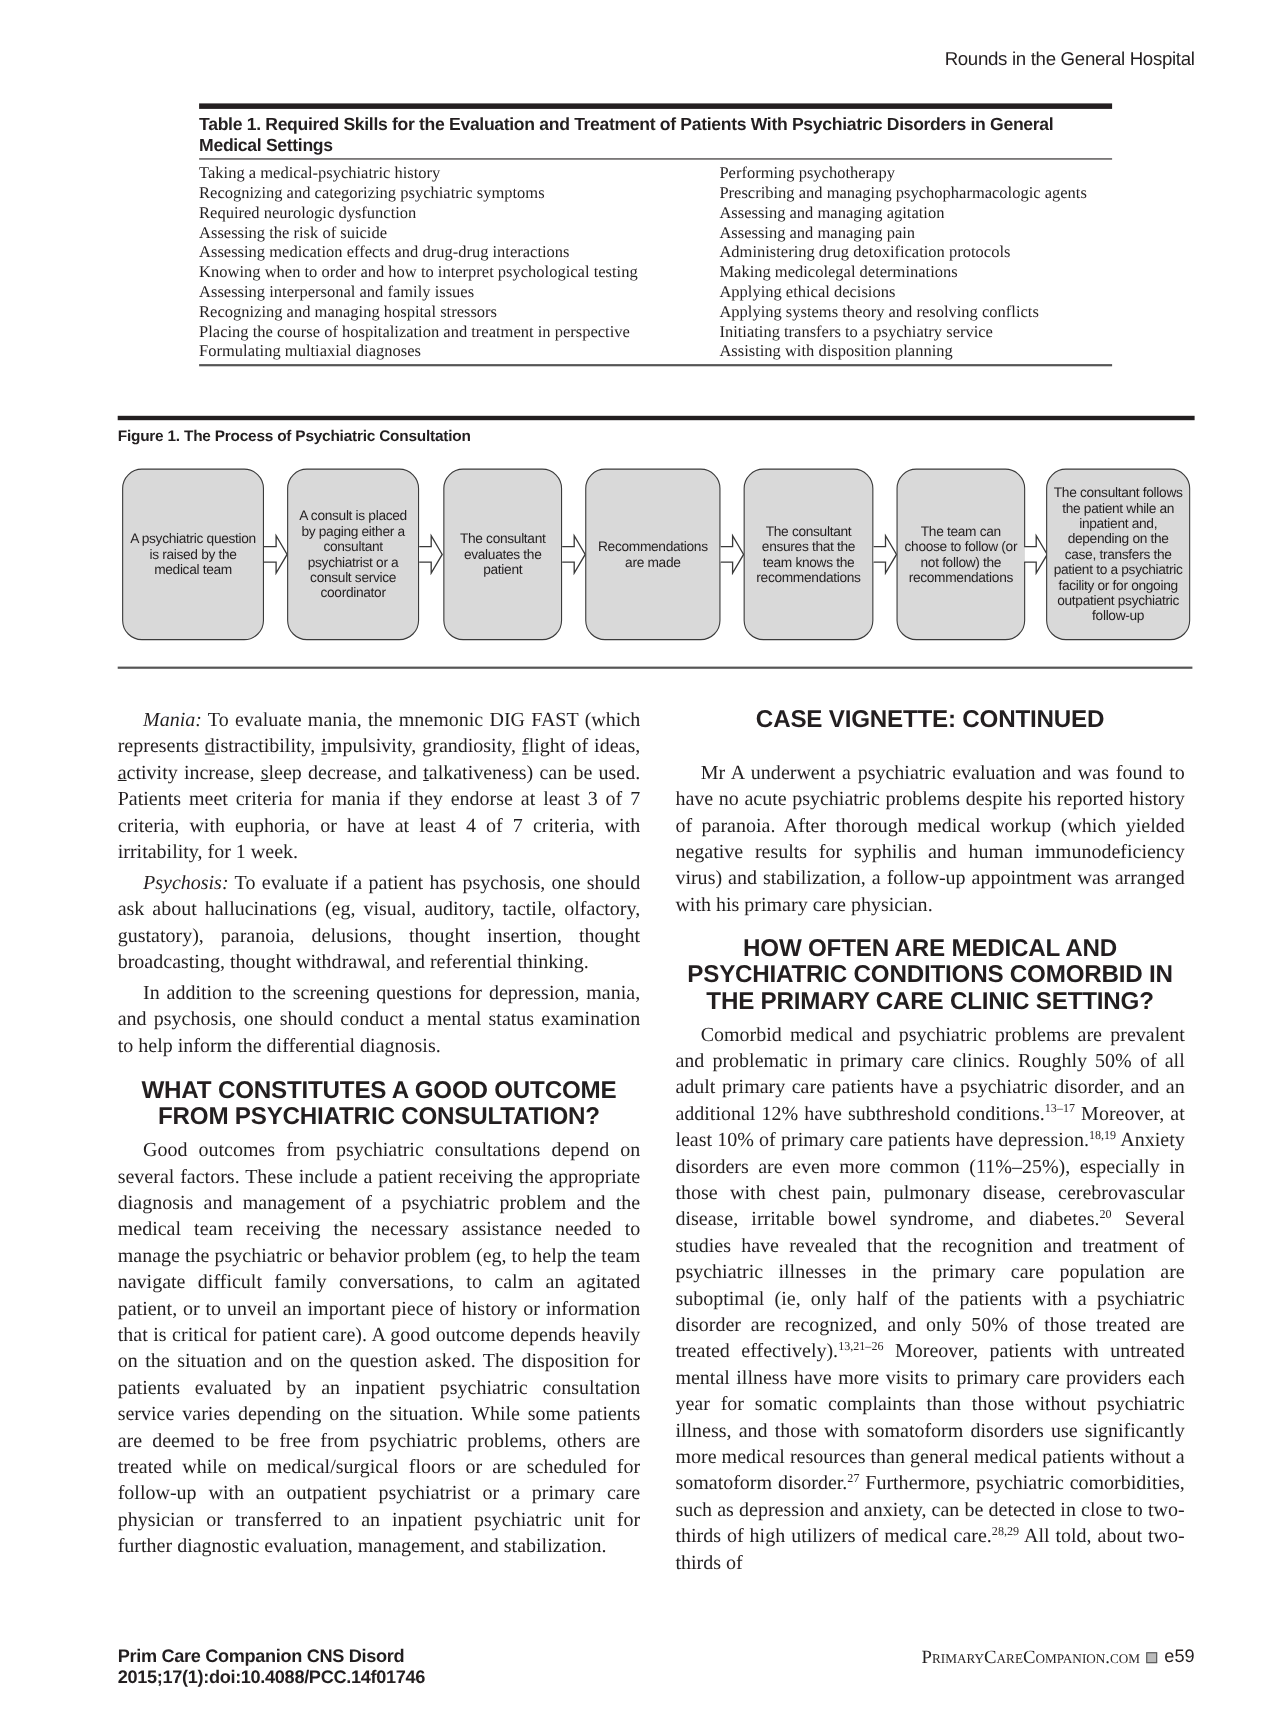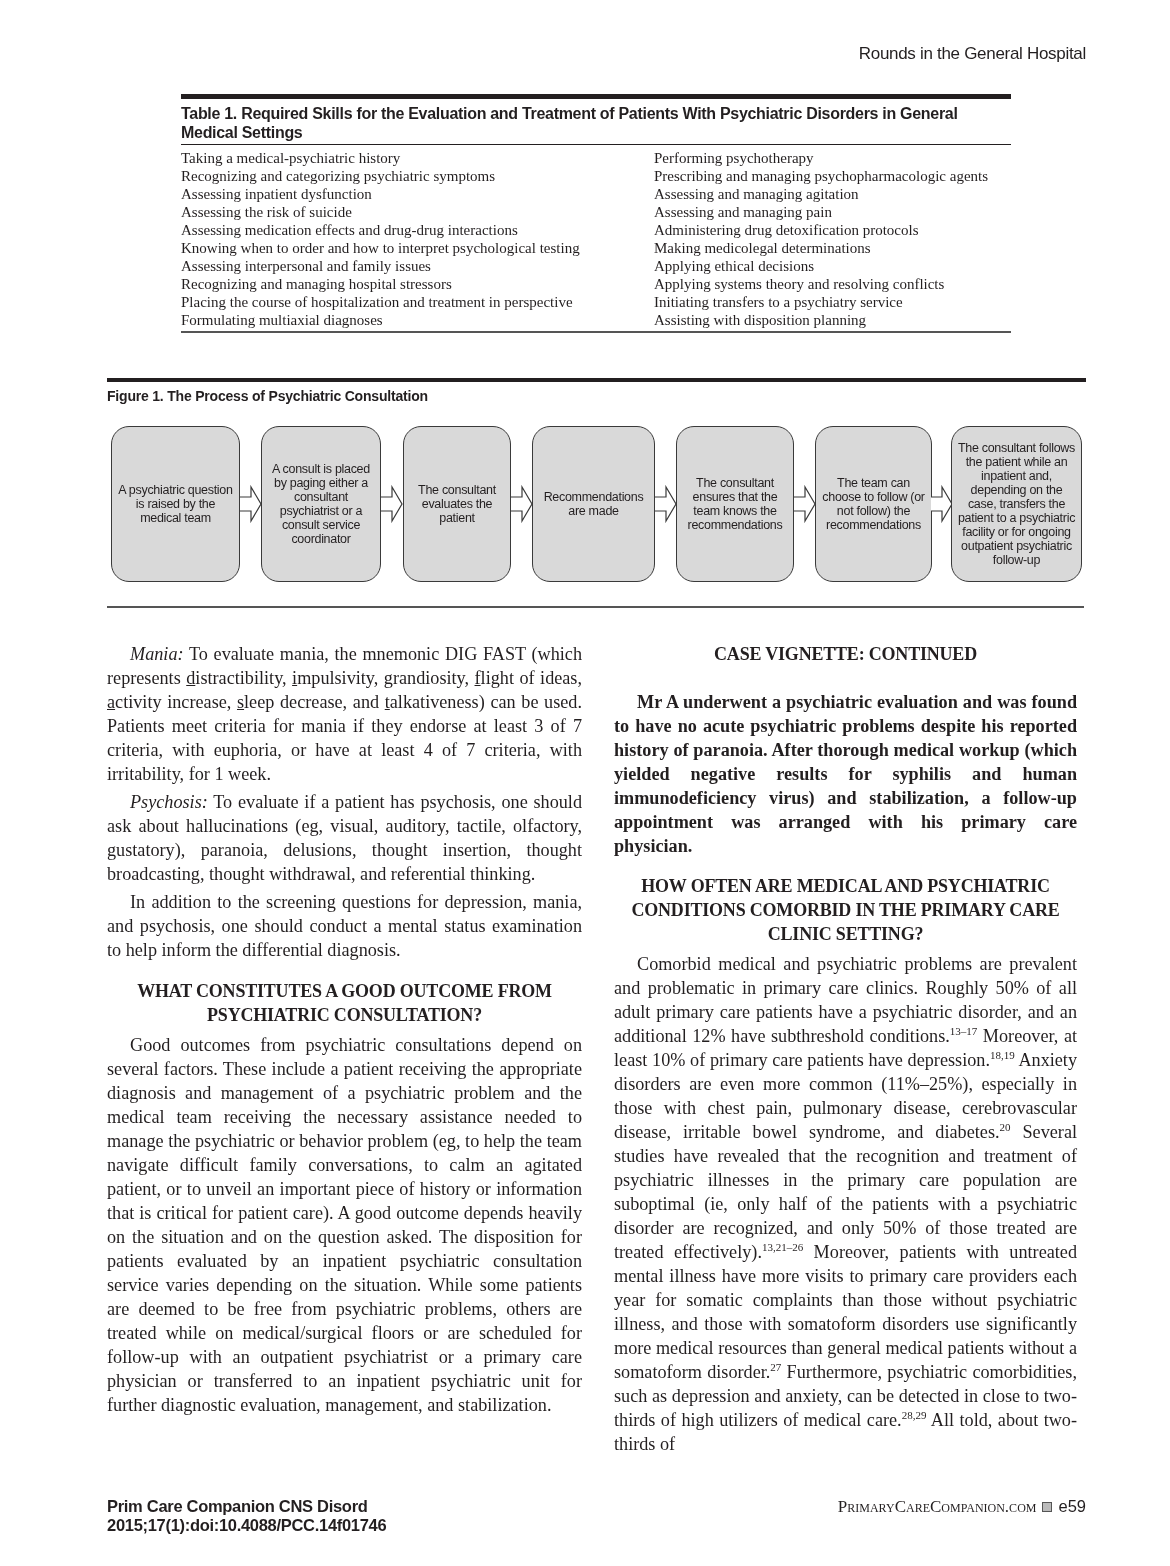--- a/index.html
+++ b/index.html
@@ -26,21 +26,21 @@
   #figure1 .flow { position: absolute; top: 48px; left: 0; width: 979px; height: 158px; }
   .fbox { position: absolute; top: 0; height: 156px; background: #d9d9d9; border: 1.5px solid #3a3a3a; border-radius: 18px; display: flex; align-items: center; justify-content: center; text-align: center; font-size: 12.5px; line-height: 14px; padding: 0 4px; box-sizing: border-box; letter-spacing: -0.3px; }
   .farrow { position: absolute; top: 59px; width: 22px; height: 38px; }
   #figure1 .rule-bottom { position: absolute; top: 228px; left: 0; width: 977px; height: 1.5px; background: #555; }
 
   
   .column { position: absolute; top: 642px; font-size: 18.2px; line-height: 24px; text-align: justify; }
   #col-left { left: 107px; width: 475px; }
   #col-right { left: 614px; width: 463px; }
   .column p { margin: 0; text-indent: 23px; }
-  .column h2 { font-family: Liberation Serif, serif; font-size: 18px; font-weight: bold; text-align: center; line-height: 24px; margin: 0; letter-spacing: -0.2px; }
+  .column h2 { font-family: Liberation Sans, sans-serif; font-size: 22px; font-weight: bold; text-align: center; line-height: 24px; margin: 0; letter-spacing: -0.2px; }
   .column sup { font-size: 11px; line-height: 0; vertical-align: 7px; }
   .u { text-decoration: underline; }
 
   
   #footer-left { position: absolute; left: 107px; top: 1497px; font-size: 16.5px; line-height: 19px; letter-spacing: -0.3px; font-weight: bold; }
   #footer-right { position: absolute; right: 84px; top: 1497px; font-size: 16.5px; line-height: 19px; display: flex; align-items: center; gap: 6px; }
   #footer-right .site { font-variant: small-caps; font-size: 17px; margin-left: 12px; }
   .sq-icon { display: inline-block; width: 10px; height: 10px; border: 1.5px solid #555; background: #bbb; box-sizing: border-box; }
 </style>
 </head>
@@ -49,21 +49,21 @@
 <div id="running-head" class="sans">Rounds in the General Hospital</div>
 
 <div id="table1" class="serif">
   <div class="rule-thick"></div>
   <div class="title sans">Table 1. Required Skills for the Evaluation and Treatment of Patients With Psychiatric Disorders in General Medical Settings</div>
   <div class="rule-thin"></div>
   <div class="rows">
     <div class="col left">
       <div>Taking a medical-psychiatric history</div>
       <div>Recognizing and categorizing psychiatric symptoms</div>
-      <div>Assessing inpatient dysfunction</div>
+      <div>Required neurologic dysfunction</div>
       <div>Assessing the risk of suicide</div>
       <div>Assessing medication effects and drug-drug interactions</div>
       <div>Knowing when to order and how to interpret psychological testing</div>
       <div>Assessing interpersonal and family issues</div>
       <div>Recognizing and managing hospital stressors</div>
       <div>Placing the course of hospitalization and treatment in perspective</div>
       <div>Formulating multiaxial diagnoses</div>
     </div>
     <div class="col right">
       <div>Performing psychotherapy</div>
@@ -117,21 +117,21 @@
 <div id="col-left" class="column serif">
   <p><i>Mania:</i><span> To evaluate mania, the mnemonic DIG FAST (which represents </span><span class="u">d</span><span>istractibility, </span><span class="u">i</span><span>mpulsivity, </span><span class="u">g</span><span>randiosity, </span><span class="u">f</span><span>light of ideas, </span><span class="u">a</span><span>ctivity increase, </span><span class="u">s</span><span>leep decrease, and </span><span class="u">t</span><span>alkativeness) can be used. Patients meet criteria for mania if they endorse at least 3 of 7 criteria, with euphoria, or have at least 4 of 7 criteria, with irritability, for 1 week.</span></p>
   <p style="margin-top:4px;"><i>Psychosis:</i><span> To evaluate if a patient has psychosis, one should ask about hallucinations (eg, visual, auditory, tactile, olfactory, gustatory), paranoia, delusions, thought insertion, thought broadcasting, thought withdrawal, and referential thinking.</span></p>
   <p style="margin-top:4px;">In addition to the screening questions for depression, mania, and psychosis, one should conduct a mental status examination to help inform the differential diagnosis.</p>
   <h2 style="margin-top:17px;">WHAT CONSTITUTES A GOOD OUTCOME FROM PSYCHIATRIC CONSULTATION?</h2>
   <p style="margin-top:6px;">Good outcomes from psychiatric consultations depend on several factors. These include a patient receiving the appropriate diagnosis and management of a psychiatric problem and the medical team receiving the necessary assistance needed to manage the psychiatric or behavior problem (eg, to help the team navigate difficult family conversations, to calm an agitated patient, or to unveil an important piece of history or information that is critical for patient care). A good outcome depends heavily on the situation and on the question asked. The disposition for patients evaluated by an inpatient psychiatric consultation service varies depending on the situation. While some patients are deemed to be free from psychiatric problems, others are treated while on medical/surgical floors or are scheduled for follow-up with an outpatient psychiatrist or a primary care physician or transferred to an inpatient psychiatric unit for further diagnostic evaluation, management, and stabilization.</p>
 </div>
 
 <div id="col-right" class="column serif">
   <h2>CASE VIGNETTE: CONTINUED</h2>
-  <p style="margin-top:24px;font-weight:bold;">Mr A underwent a psychiatric evaluation and was found to have no acute psychiatric problems despite his reported history of paranoia. After thorough medical workup (which yielded negative results for syphilis and human immunodeficiency virus) and stabilization, a follow-up appointment was arranged with his primary care physician.</p>
+  <p style="margin-top:24px;">Mr A underwent a psychiatric evaluation and was found to have no acute psychiatric problems despite his reported history of paranoia. After thorough medical workup (which yielded negative results for syphilis and human immunodeficiency virus) and stabilization, a follow-up appointment was arranged with his primary care physician.</p>
   <h2 style="margin-top:16px;">HOW OFTEN ARE MEDICAL AND PSYCHIATRIC CONDITIONS COMORBID IN THE PRIMARY CARE CLINIC SETTING?</h2>
   <p style="margin-top:6px;"><span>Comorbid medical and psychiatric problems are prevalent and problematic in primary care clinics. Roughly 50% of all adult primary care patients have a psychiatric disorder, and an additional 12% have subthreshold conditions.</span><sup>13–17</sup><span> Moreover, at least 10% of primary care patients have depression.</span><sup>18,19</sup><span> Anxiety disorders are even more common (11%–25%), especially in those with chest pain, pulmonary disease, cerebrovascular disease, irritable bowel syndrome, and diabetes.</span><sup>20</sup><span> Several studies have revealed that the recognition and treatment of psychiatric illnesses in the primary care population are suboptimal (ie, only half of the patients with a psychiatric disorder are recognized, and only 50% of those treated are treated effectively).</span><sup>13,21–26</sup><span> Moreover, patients with untreated mental illness have more visits to primary care providers each year for somatic complaints than those without psychiatric illness, and those with somatoform disorders use significantly more medical resources than general medical patients without a somatoform disorder.</span><sup>27</sup><span> Furthermore, psychiatric comorbidities, such as depression and anxiety, can be detected in close to two-thirds of high utilizers of medical care.</span><sup>28,29</sup><span> All told, about two-thirds of</span></p>
 </div>
 
 <div id="footer-left" class="sans">
   <div>Prim Care Companion CNS Disord</div>
   <div>2015;17(1):doi:10.4088/PCC.14f01746</div>
 </div>
 <div id="footer-right">
   <span class="site serif">PrimaryCareCompanion.com</span>

